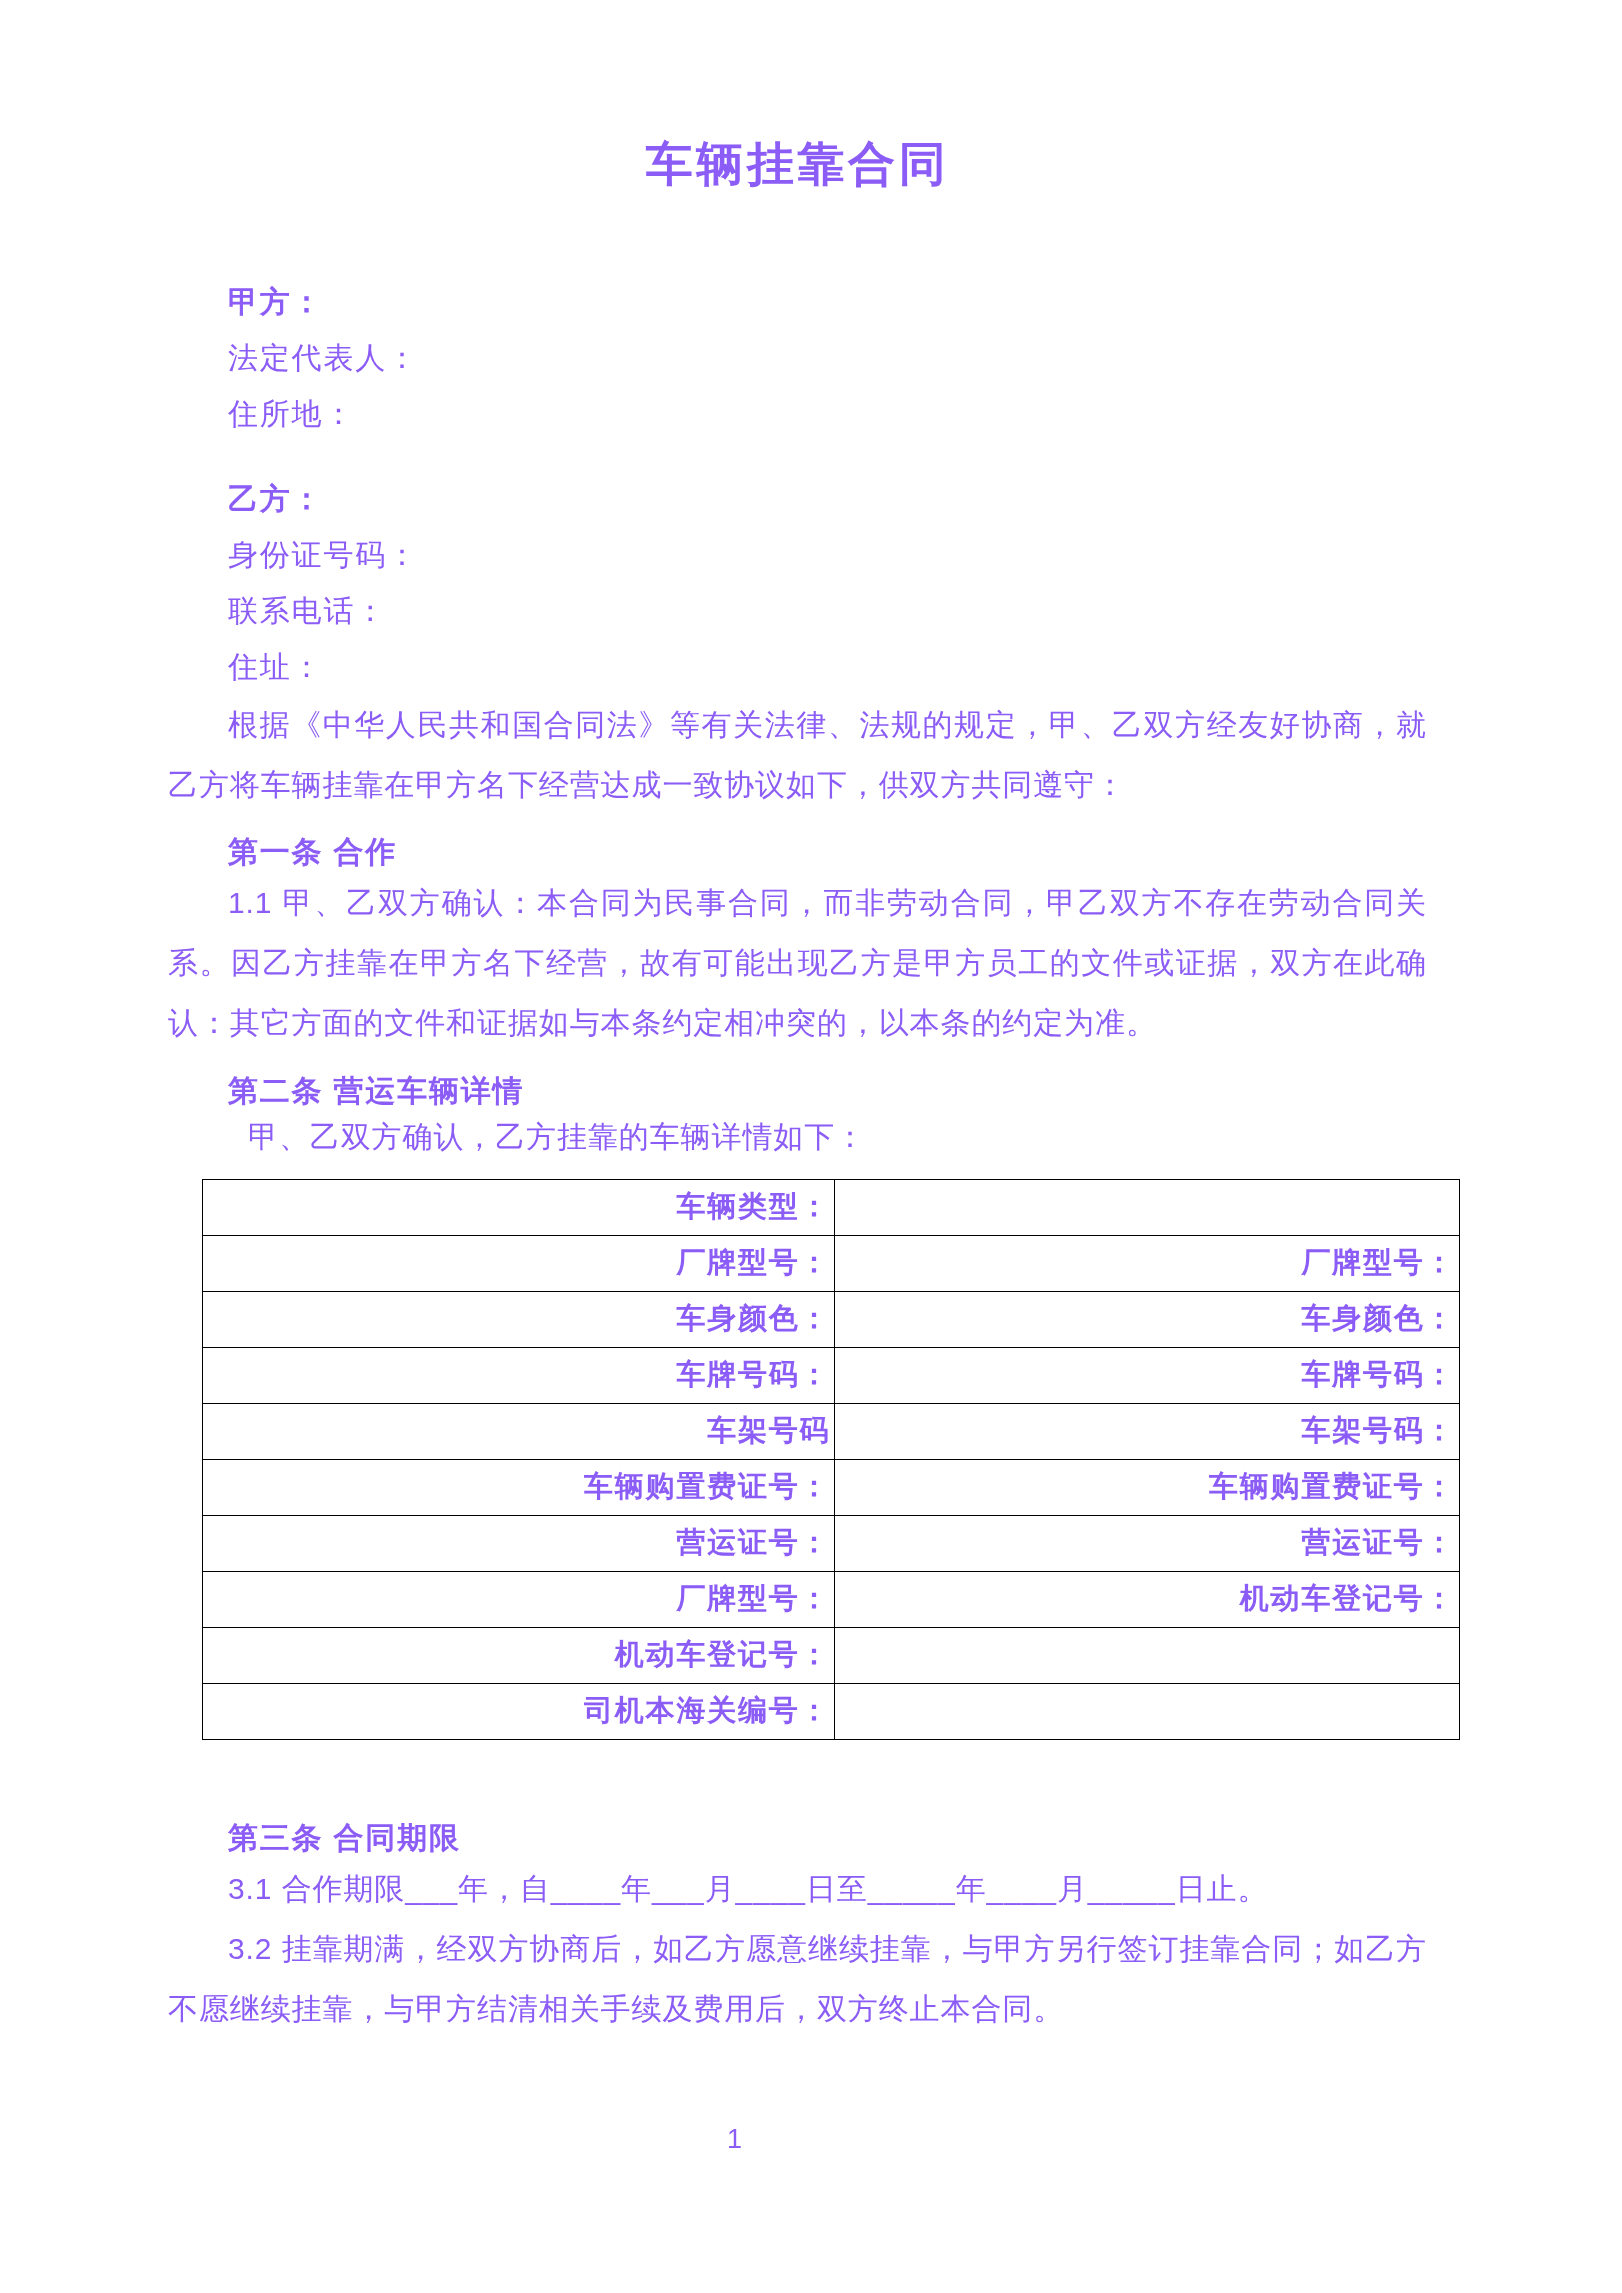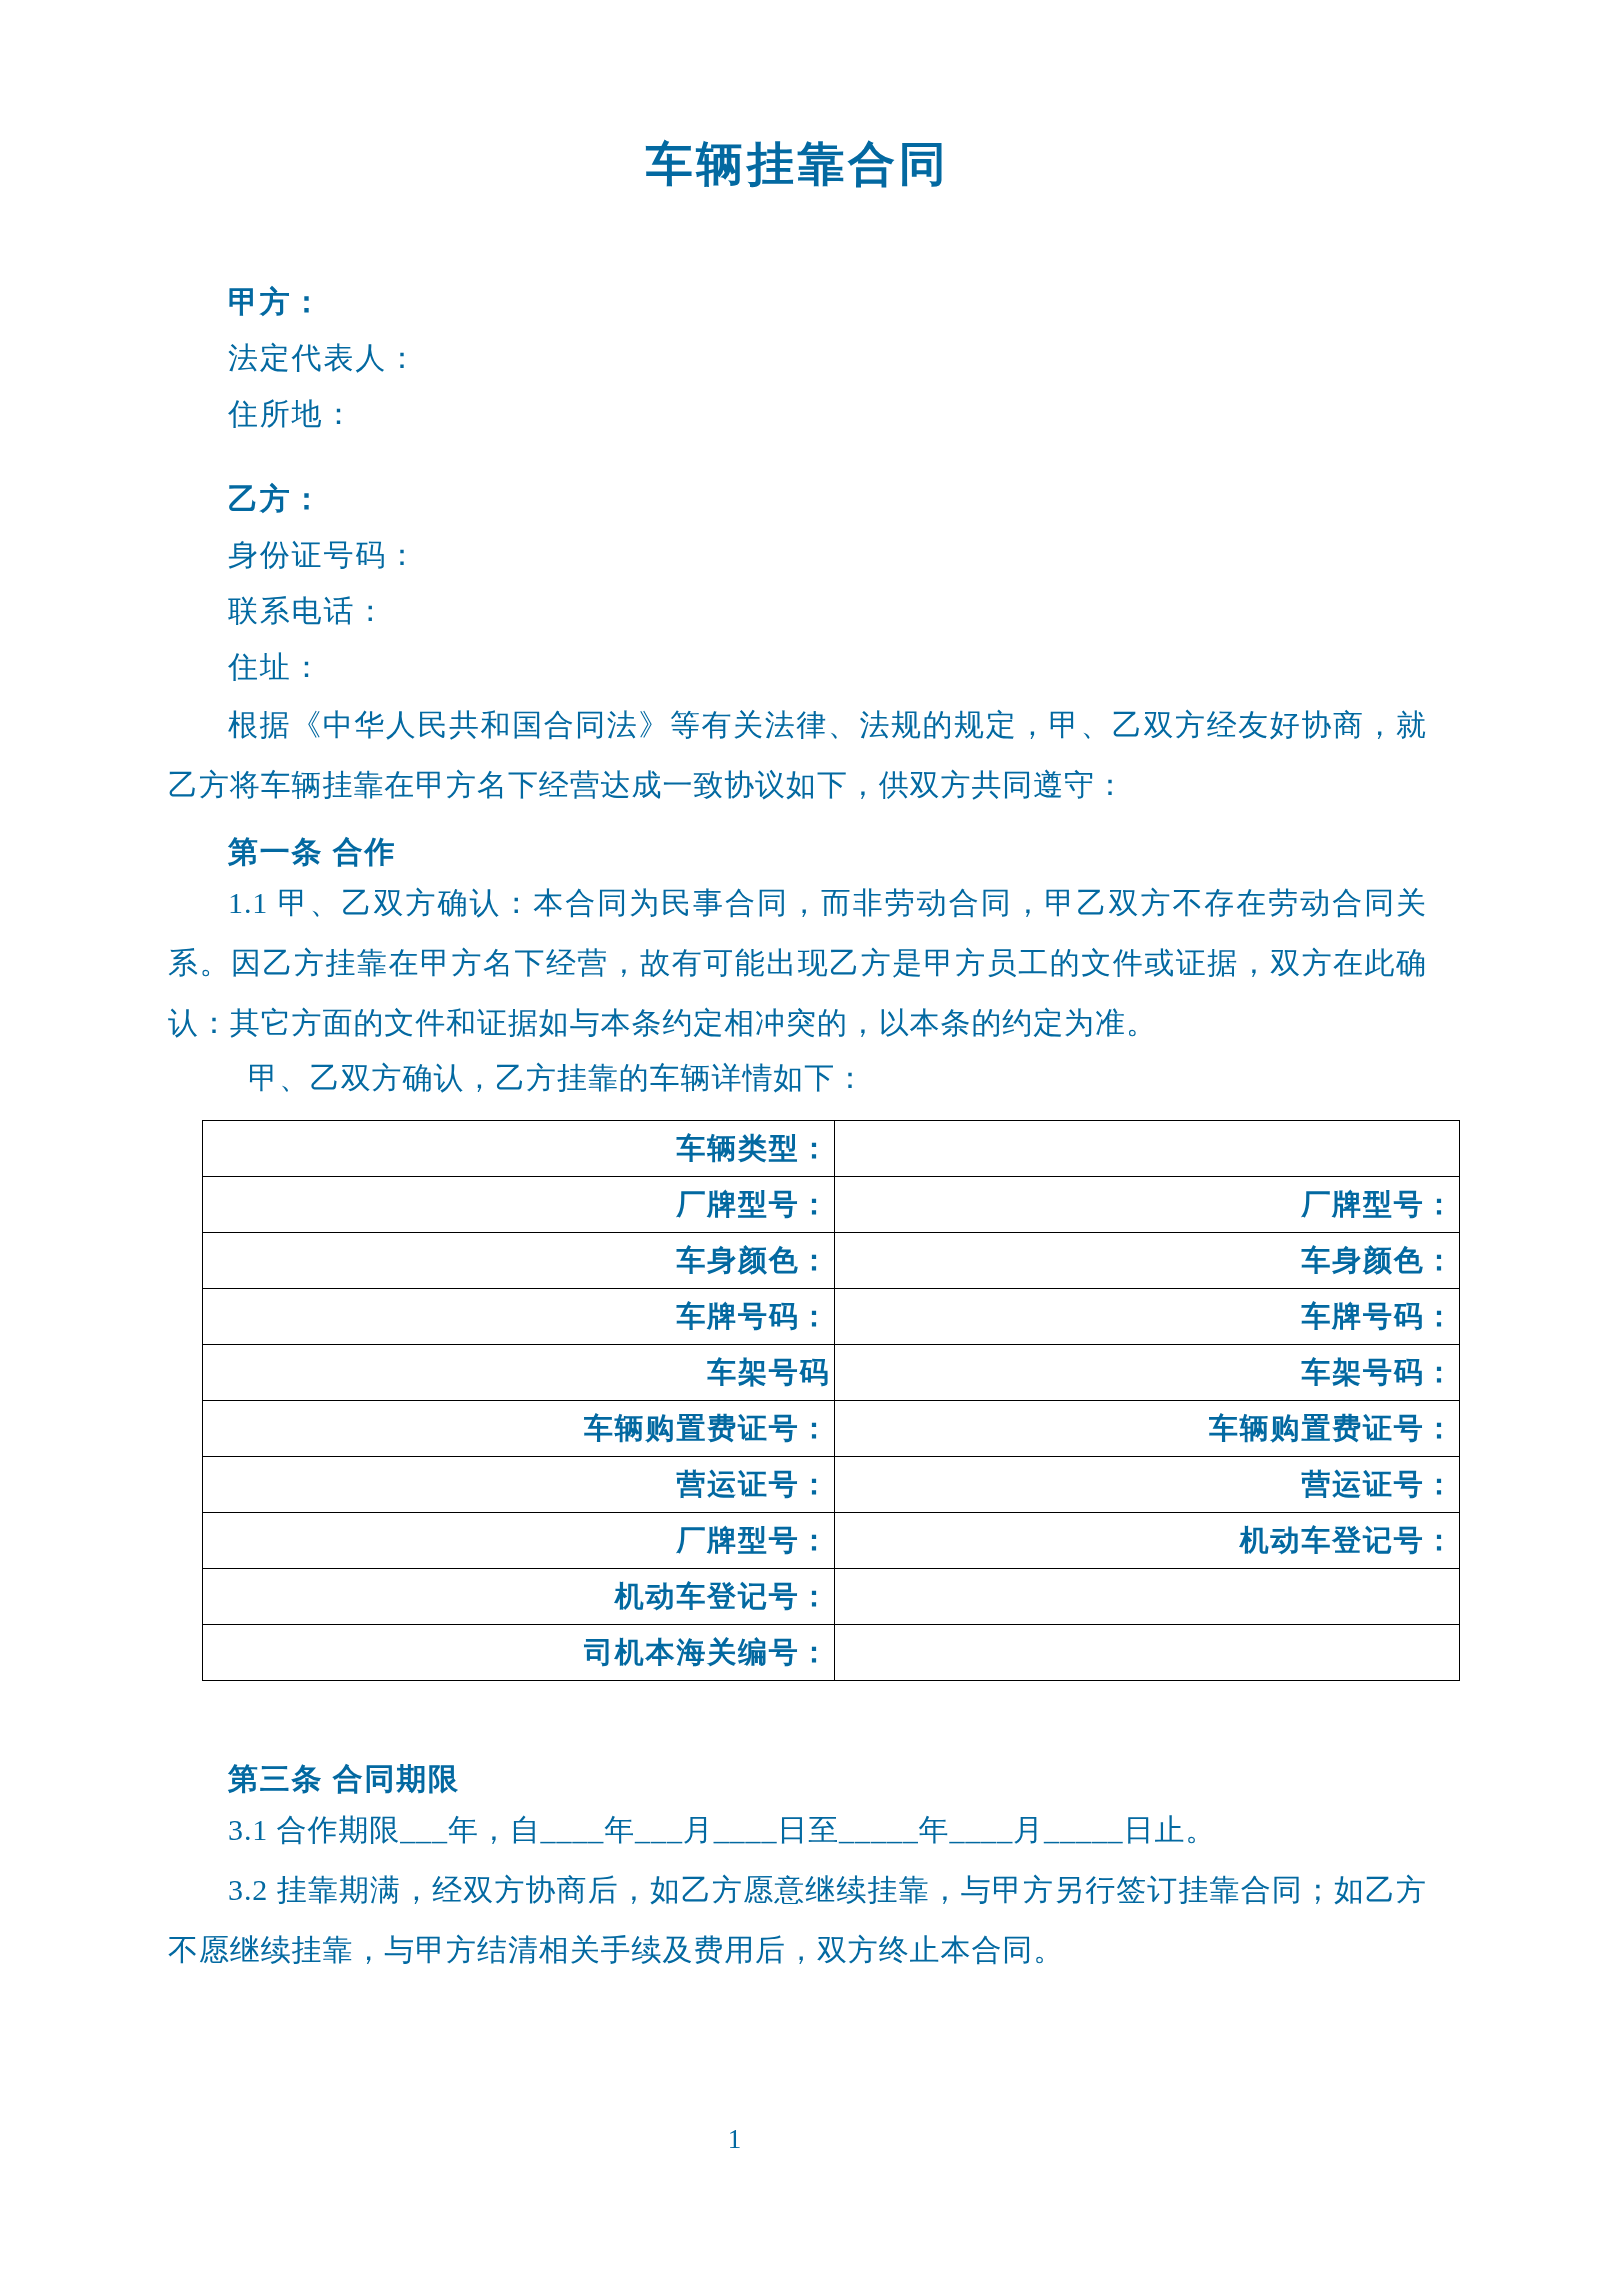--- a/index.html
+++ b/index.html
@@ -5,22 +5,22 @@
   html, body {
     margin: 0;
     padding: 0;
     background: #ffffff;
   }
   .page {
     position: relative;
     width: 1469px;
     height: 2294px;
     background: #ffffff;
-    color: #0369a1;
-    font-family: Liberation Serif, serif;
+    color: #8b5cf6;
+    font-family: Liberation Sans, sans-serif;
     overflow: hidden;
   }
   .content {
     position: absolute;
     left: 168px;
     top: 0;
     width: 1259px;
   }
   .doc-title {
     padding-top: 133px;
@@ -109,20 +109,21 @@
       <div class="party-line">身份证号码：</div>
       <div class="party-line">联系电话：</div>
       <div class="party-line">住址：</div>
     </div>
 
     <div class="para">根据《中华人民共和国合同法》等有关法律、法规的规定，甲、乙双方经友好协商，就乙方将车辆挂靠在甲方名下经营达成一致协议如下，供双方共同遵守：</div>
 
     <div class="heading">第一条 合作</div>
     <div class="para">1.1 甲、乙双方确认：本合同为民事合同，而非劳动合同，甲乙双方不存在劳动合同关系。因乙方挂靠在甲方名下经营，故有可能出现乙方是甲方员工的文件或证据，双方在此确认：其它方面的文件和证据如与本条约定相冲突的，以本条的约定为准。</div>
 
+    <div class="heading">第二条 营运车辆详情</div>
     <div class="lead-in">甲、乙双方确认，乙方挂靠的车辆详情如下：</div>
 
     <table class="vehicle-table">
       <colgroup>
           <col class="col-left">
           <col class="col-right">
         </colgroup>
       <tbody>
         <tr>
           <td>车辆类型：</td>

